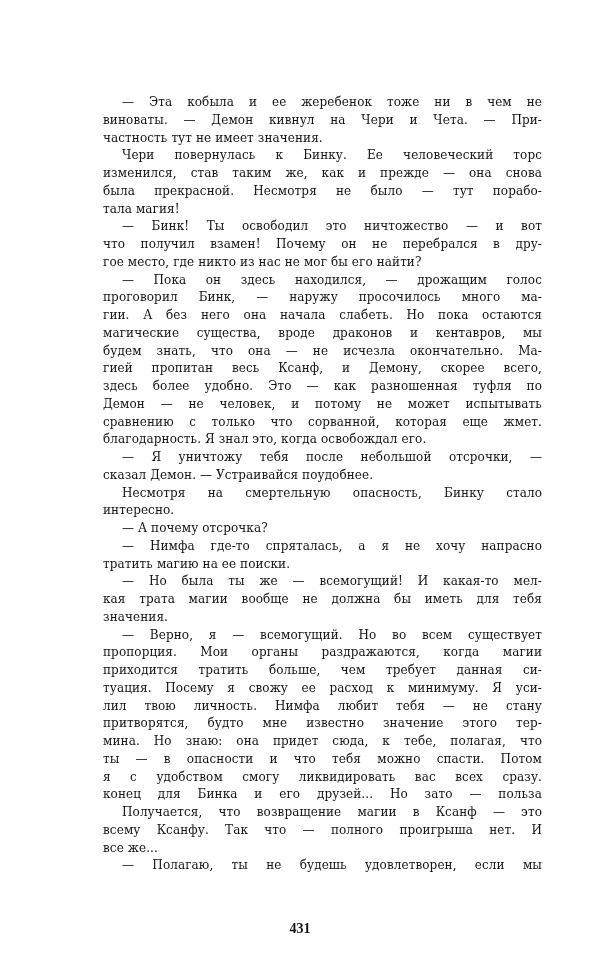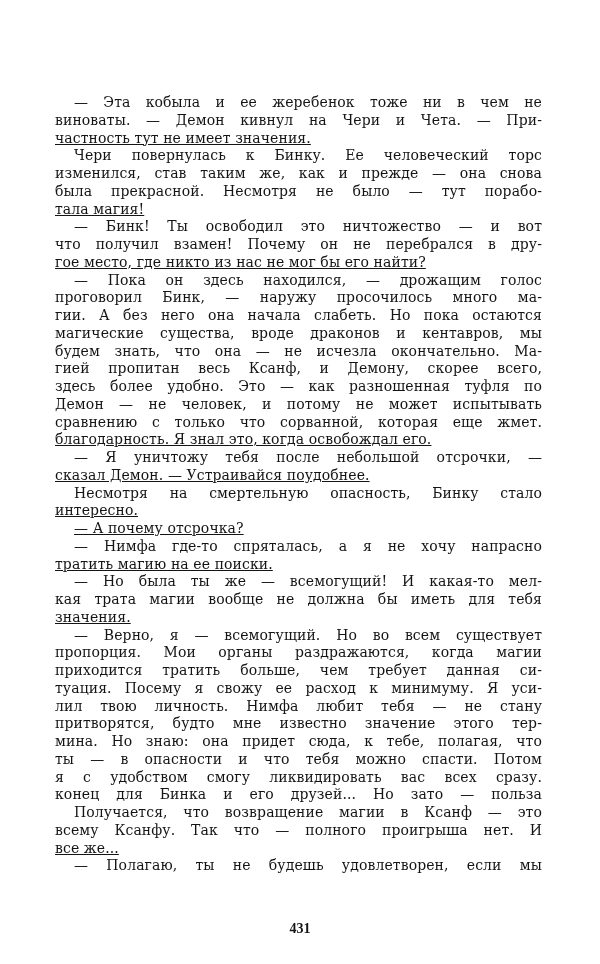--- a/index.html
+++ b/index.html
@@ -4,25 +4,25 @@
 <style>
   html, body { margin: 0; padding: 0; }
   body {
     width: 600px; height: 964px; background: #ffffff; position: relative; overflow: hidden;
     font-family: "DejaVu Serif", "Liberation Serif", serif; color: #141414;
   }
   .page-text {
     position: absolute; left: 55px; top: 94px; width: 487px;
   }
   .line {
-    display: block; height: 17.75px; line-height: 17.75px; font-size: 14px;
-    white-space: nowrap; text-align: justify; text-align-last: justify; letter-spacing: 0.1px;
+    display: block; height: 17.75px; line-height: 17.75px; font-size: 12px;
+    white-space: nowrap; text-align: justify; text-align-last: justify; letter-spacing: 0.1px; margin-left: 48px;
   }
   .line.indent { padding-left: 19px; }
-  .line.last { text-align-last: left; text-decoration: underline; }
+  .line.last { text-align-last: left; }
   .page-number {
     position: absolute; left: 0; width: 600px; top: 912px; text-align: center;
     font-family: "Liberation Serif", serif; font-weight: bold; font-size: 14px; margin-top: 9px;
   }
 </style>
 </head>
 <body>
 
 <div class="page-text" id="page-text">
     <span class="line indent">— Эта кобыла и ее жеребенок тоже ни в чем не</span>

